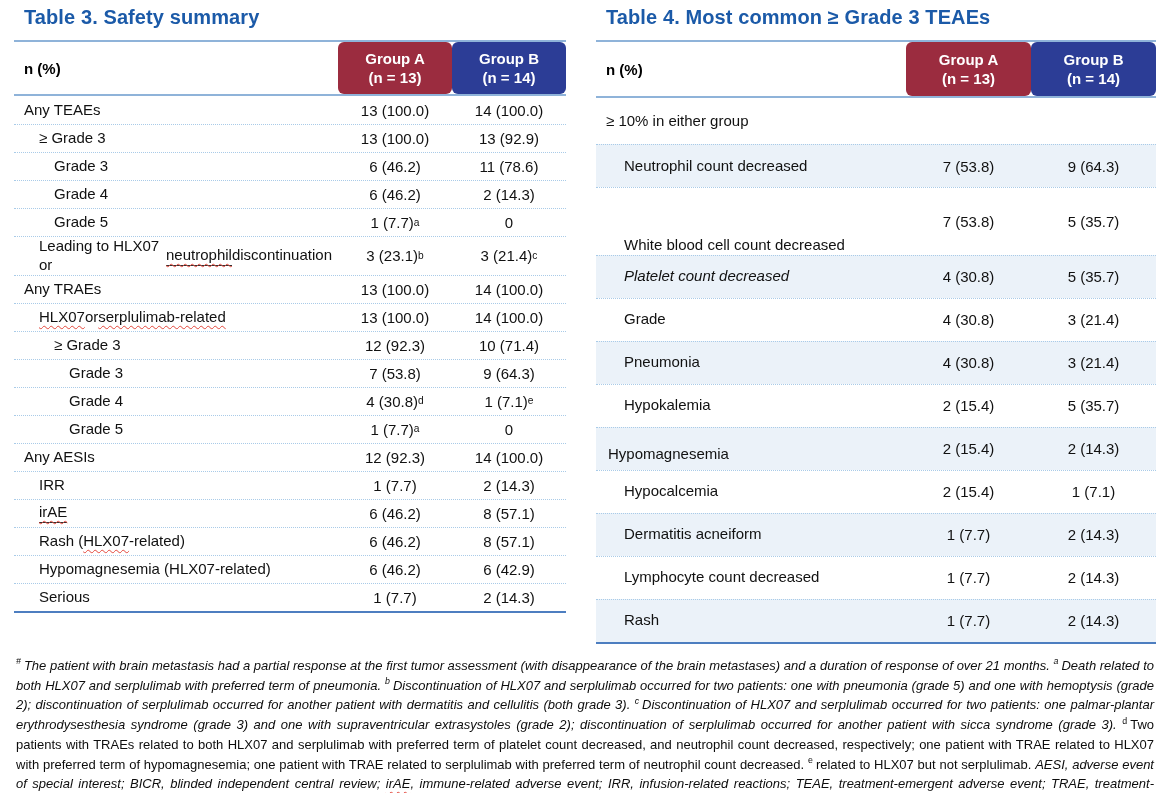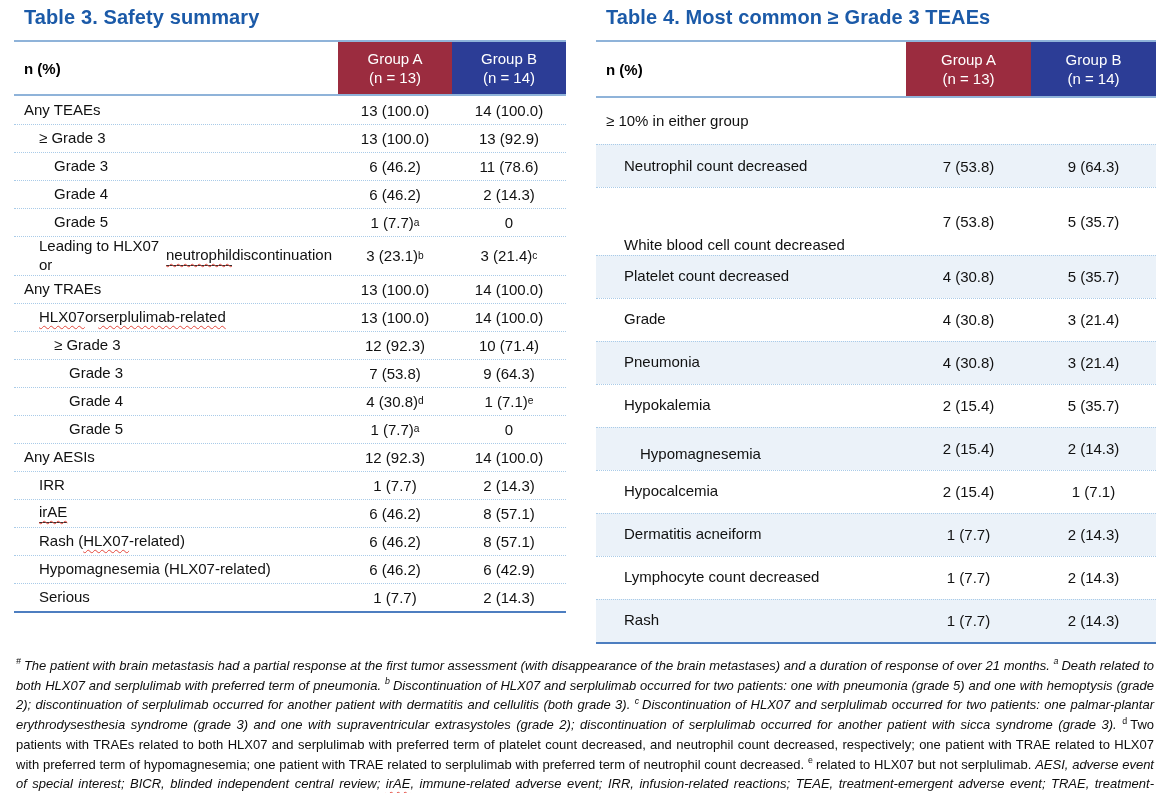--- a/index.html
+++ b/index.html
@@ -21,21 +21,21 @@
   .columns{display:flex;gap:30px;padding:6px 14px 0 14px;}
   .col{display:flex;flex-direction:column;}
   .col-left{width:552px;}
   .col-right{width:560px;}
   .tbl-title{font-size:20px;font-weight:bold;color:var(--title-blue);margin:0 0 11px 10px;letter-spacing:.1px;}
   .tbl{border-bottom:2px solid var(--border-bottom);}
   .thead{display:flex;border-top:2px solid var(--border-light);border-bottom:2px solid var(--border-light);}
   .t3 .thead{height:56px;}
   .t4 .thead{height:58px;}
   .h-label{flex:1;display:flex;align-items:center;padding-left:10px;font-weight:bold;font-size:15px;color:#000;background:#fff;}
-  .h-group{display:flex;flex-direction:column;justify-content:center;align-items:center;color:#fff;font-weight:normal;font-size:15px;line-height:1.3;text-align:center;}
+  .h-group{display:flex;flex-direction:column;justify-content:center;align-items:center;color:#fff;font-weight:bold;font-size:15px;line-height:1.3;text-align:center;border-radius:6px;}
   .t3 .h-group{width:114px;}
   .t4 .h-group{width:125px;}
   .h-a{background:var(--maroon);}
   .h-b{background:var(--navy);}
   .trow{display:flex;align-items:stretch;font-size:15px;}
   .trow + .trow{border-top:1px dotted var(--sep);}
   .t3 .trow{min-height:28px;}
   .t4 .trow{min-height:43px;}
   .t4 .subrow{min-height:46px;}
   .r-label{flex:1;display:flex;align-items:center;padding-right:6px;line-height:1.25;}
@@ -188,41 +188,41 @@
             <div class="r-label" style="padding-left: 28px;">Neutrophil count decreased</div>
             <div class="r-val">7 (53.8)</div>
             <div class="r-val">9 (64.3)</div>
           </div>
           <div class="trow">
             <div class="r-label" style="padding-left: 28px; margin-top: 48px;">White blood cell count decreased</div>
             <div class="r-val">7 (53.8)</div>
             <div class="r-val">5 (35.7)</div>
           </div>
           <div class="trow zebra">
-            <div class="r-label" style="padding-left: 28px;">Platelet count decreased</div>
+            <div class="r-label" style="padding-left: 28px; font-style: italic;">Platelet count decreased</div>
             <div class="r-val">4 (30.8)</div>
             <div class="r-val">5 (35.7)</div>
           </div>
           <div class="trow">
             <div class="r-label" style="padding-left: 28px;">Grade</div>
             <div class="r-val">4 (30.8)</div>
             <div class="r-val">3 (21.4)</div>
           </div>
           <div class="trow zebra">
             <div class="r-label" style="padding-left: 28px;">Pneumonia</div>
             <div class="r-val">4 (30.8)</div>
             <div class="r-val">3 (21.4)</div>
           </div>
           <div class="trow">
             <div class="r-label" style="padding-left: 28px;">Hypokalemia</div>
             <div class="r-val">2 (15.4)</div>
             <div class="r-val">5 (35.7)</div>
           </div>
           <div class="trow zebra">
-            <div class="r-label" style="padding-left: 44px; margin-top: 11px;">Hypomagnesemia</div>
+            <div class="r-label" style="padding-left: 12px; margin-top: 11px;">Hypomagnesemia</div>
             <div class="r-val">2 (15.4)</div>
             <div class="r-val">2 (14.3)</div>
           </div>
           <div class="trow">
             <div class="r-label" style="padding-left: 28px;">Hypocalcemia</div>
             <div class="r-val">2 (15.4)</div>
             <div class="r-val">1 (7.1)</div>
           </div>
           <div class="trow zebra">
             <div class="r-label" style="padding-left: 28px;">Dermatitis acneiform</div>

